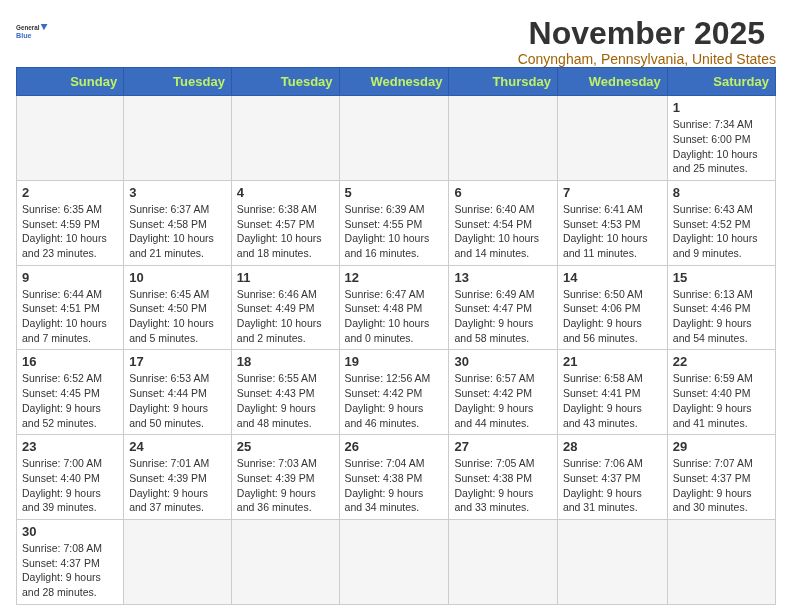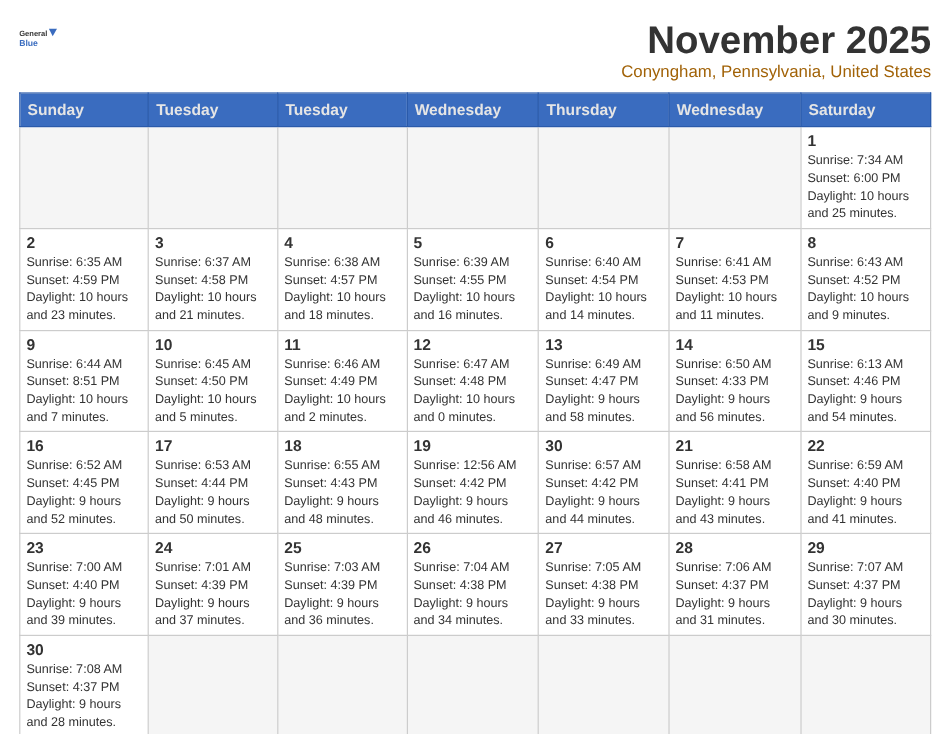--- a/index.html
+++ b/index.html
@@ -10,56 +10,55 @@
       min-height: 612px;
     }
     .page {
       width: 792px;
       padding: 16px 16px 8px 16px;
     }
     .header {
       display: flex;
       align-items: flex-start;
       justify-content: space-between;
-      margin-bottom: 10px;
     }
     .logo {
       display: flex;
       align-items: center;
       gap: 4px;
     }
     .logo-icon {
       width: 36px;
       height: 32px;
     }
     .title-block {
-      text-align: right;
+      text-align: center;
     }
     .calendar-title {
       font-size: 32px;
       font-weight: bold;
       color: #333;
       line-height: 1.1;
     }
     .calendar-subtitle {
       font-size: 14px;
       color: #a16207;
     }
     .calendar {
       width: 100%;
       border-collapse: collapse;
       border: 1px solid #ccc;
     }
     .calendar th {
       background: #3a6cbf;
-      color: #e5e5e5;
+      color: #bef264;
       font-size: 13px;
       font-weight: bold;
       padding: 6px 6px;
-      text-align: left;
+      text-align: right;
       border: 1px solid #2a5aaa;
     }
     .calendar td {
       border: 1px solid #ccc;
       vertical-align: top;
       padding: 4px 5px;
       width: 113px;
       min-height: 80px;
       background: #fff;
       font-size: 11px;
@@ -170,21 +169,21 @@
             <span class="day-number">8</span>
             <div class="day-info">Sunrise: 6:43 AM
 Sunset: 4:52 PM
 Daylight: 10 hours and 9 minutes.</div>
           </td>
         </tr>
         <tr>
           <td>
             <span class="day-number">9</span>
             <div class="day-info">Sunrise: 6:44 AM
-Sunset: 8:51 PM
+Sunset: 4:51 PM
 Daylight: 10 hours and 7 minutes.</div>
           </td>
           <td>
             <span class="day-number">10</span>
             <div class="day-info">Sunrise: 6:45 AM
 Sunset: 4:50 PM
 Daylight: 10 hours and 5 minutes.</div>
           </td>
           <td>
             <span class="day-number">11</span>
@@ -200,21 +199,21 @@
           </td>
           <td>
             <span class="day-number">13</span>
             <div class="day-info">Sunrise: 6:49 AM
 Sunset: 4:47 PM
 Daylight: 9 hours and 58 minutes.</div>
           </td>
           <td>
             <span class="day-number">14</span>
             <div class="day-info">Sunrise: 6:50 AM
-Sunset: 4:33 PM
+Sunset: 4:06 PM
 Daylight: 9 hours and 56 minutes.</div>
           </td>
           <td>
             <span class="day-number">15</span>
             <div class="day-info">Sunrise: 6:13 AM
 Sunset: 4:46 PM
 Daylight: 9 hours and 54 minutes.</div>
           </td>
         </tr>
         <tr>

